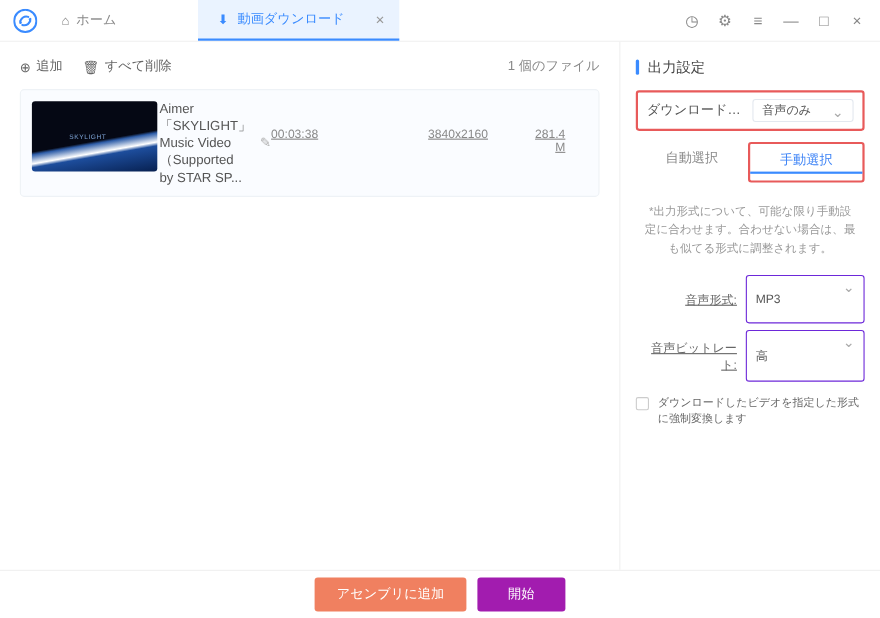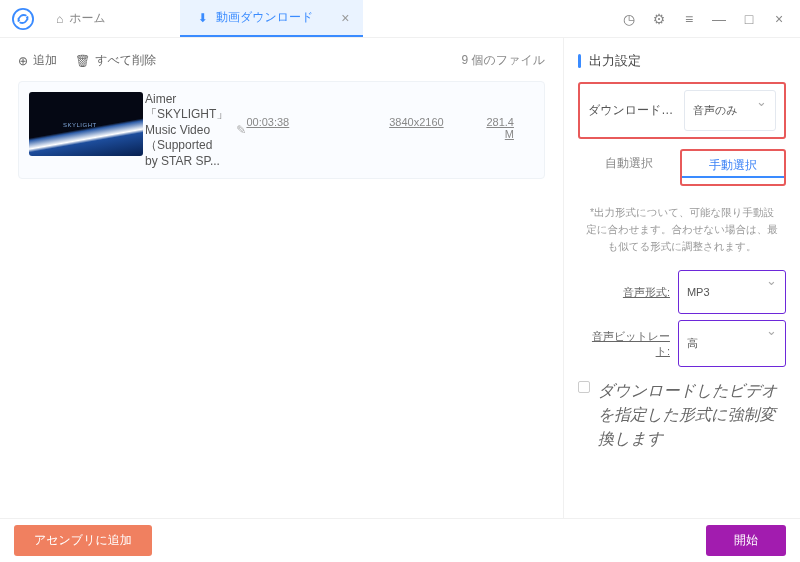--- a/index.html
+++ b/index.html
@@ -32,40 +32,40 @@
 .stats span:nth-child(1) { width: 100px; }
 .stats span:nth-child(2) { width: 140px; text-align: center; }
 .stats span:nth-child(3) { flex: 1; text-align: right; padding-right: 20px; }
 
 .right { width: 260px; padding: 14px 14px 10px 14px; color: #555; font-size: 12px; }
 .section-title { display: flex; align-items: center; font-size: 13px; color: #444; margin-bottom: 12px; }
 .section-title::before { content: ''; width: 3px; height: 14px; background: #3a8bff; margin-right: 8px; border-radius: 2px; }
 
 .hl-box1 { border: 2px solid #e85a5a; border-radius: 3px; padding: 6px 8px; display: flex; align-items: center; gap: 6px; margin-bottom: 10px; }
 .dl-label { font-size: 12px; color: #555; white-space: nowrap; overflow: hidden; text-overflow: ellipsis; width: 90px; }
-.dl-select { flex: 1; border: 1px solid #e3e8ef; border-radius: 3px; padding: 12px 8px; font-size: 11px; color: #555; position: relative; }
+.dl-select { flex: 1; border: 1px solid #e3e8ef; border-radius: 3px; padding: 2px 8px; font-size: 11px; color: #555; position: relative; }
 .dl-select::after { content: '⌄'; position: absolute; right: 8px; top: 3px; color: #aaa; font-size: 13px; }
 
 .sel-tabs { display: flex; margin-bottom: 4px; position: relative; }
 .sel-tab { flex: 1; text-align: center; padding: 6px 0; color: #888; font-size: 12px; cursor: pointer; }
 .hl-box2 { border: 2px solid #e85a5a; border-radius: 3px; }
 .sel-tab.active { color: #3b82f6; }
 .sel-underline { height: 2px; background: #3a8bff; width: 100%; margin-top: 2px; }
 
 .note { font-size: 10.5px; color: #999; line-height: 1.6; text-align: center; padding: 14px 8px 10px; }
 
 .form-row { display: flex; align-items: center; margin: 6px 0; }
 .form-label { width: 100px; text-align: right; color: #666; font-size: 11px; padding-right: 8px; text-decoration: underline; }
 .form-select { flex: 1; border: 1px solid #6d28d9; border-radius: 3px; padding: 15px 8px; font-size: 11px; color: #555; position: relative; }
 .form-select::after { content: '⌄'; position: absolute; right: 8px; top: 2px; color: #aaa; font-size: 13px; }
 
-.checkbox-row { display: flex; align-items: flex-start; gap: 8px; margin-top: 12px; font-size: 16px; color: #666; line-height: 1.5; font-style: italic; }
+.checkbox-row { display: flex; align-items: flex-start; gap: 8px; margin-top: 12px; font-size: 10px; color: #666; line-height: 1.5; }
 .checkbox { width: 12px; height: 12px; border: 1px solid #ccc; border-radius: 2px; margin-top: 2px; flex-shrink: 0; }
 
-.footer { position: absolute; bottom: 0; left: 0; right: 0; height: 44px; border-top: 1px solid #f0f0f0; display: flex; align-items: center; justify-content: space-between; padding: 0 14px; gap: 10px; }
+.footer { position: absolute; bottom: 0; left: 0; right: 0; height: 44px; border-top: 1px solid #f0f0f0; display: flex; align-items: center; justify-content: center; padding: 0 14px; gap: 10px; }
 .btn { padding: 7px 20px; border-radius: 3px; font-size: 12px; cursor: pointer; border: none; color: #fff; }
 .btn-orange { background: #f08060; }
 .btn-blue { background: #a21caf; padding: 7px 28px; }
 </style>
 </head>
 <body>
 
 <div class="titlebar">
   <div class="logo">
     <svg viewBox="0 0 24 24">
@@ -100,21 +100,21 @@
     <div class="toolbar">
       <div class="tool-btn">
         <span>⊕</span>
         <span>追加</span>
       </div>
       <div class="tool-btn">
         <span>🗑</span>
         <span>すべて削除</span>
       </div>
       <div class="tool-spacer"></div>
-      <div class="file-count">9 個のファイル</div>
+      <div class="file-count">1 個のファイル</div>
     </div>
 
     <div class="item">
       <div class="thumb"></div>
       <div class="meta">
         <div class="title-row">
           <span>Aimer 「SKYLIGHT」 Music Video（Supported by STAR SP...</span>
           <span class="edit">✎</span>
         </div>
         <div class="stats">

